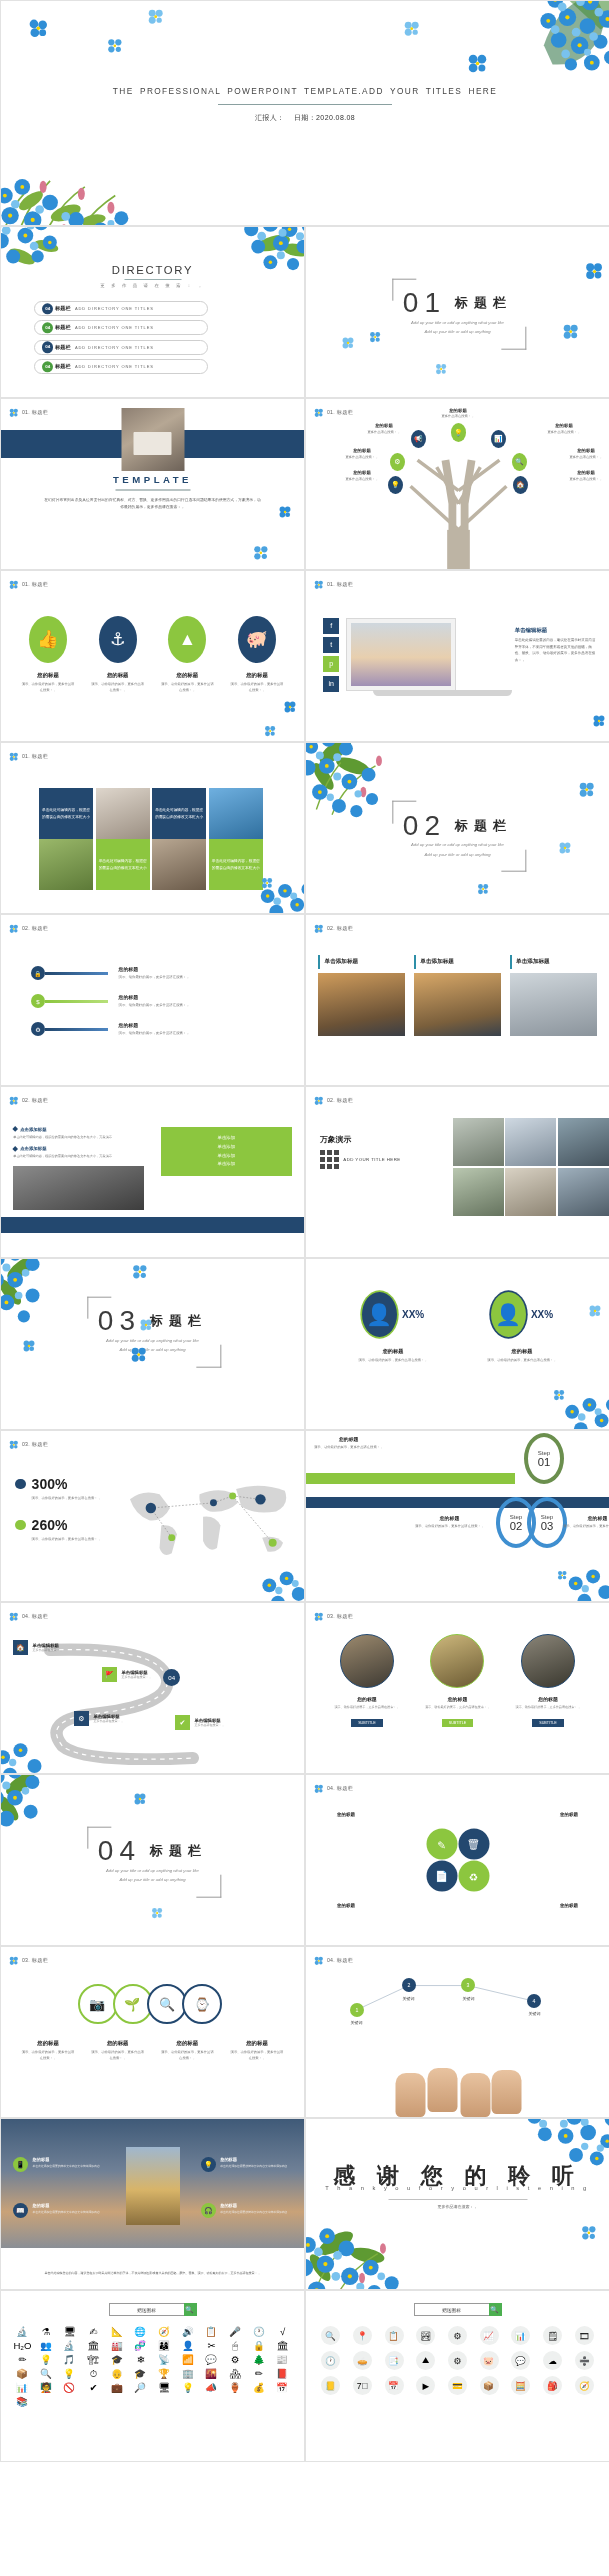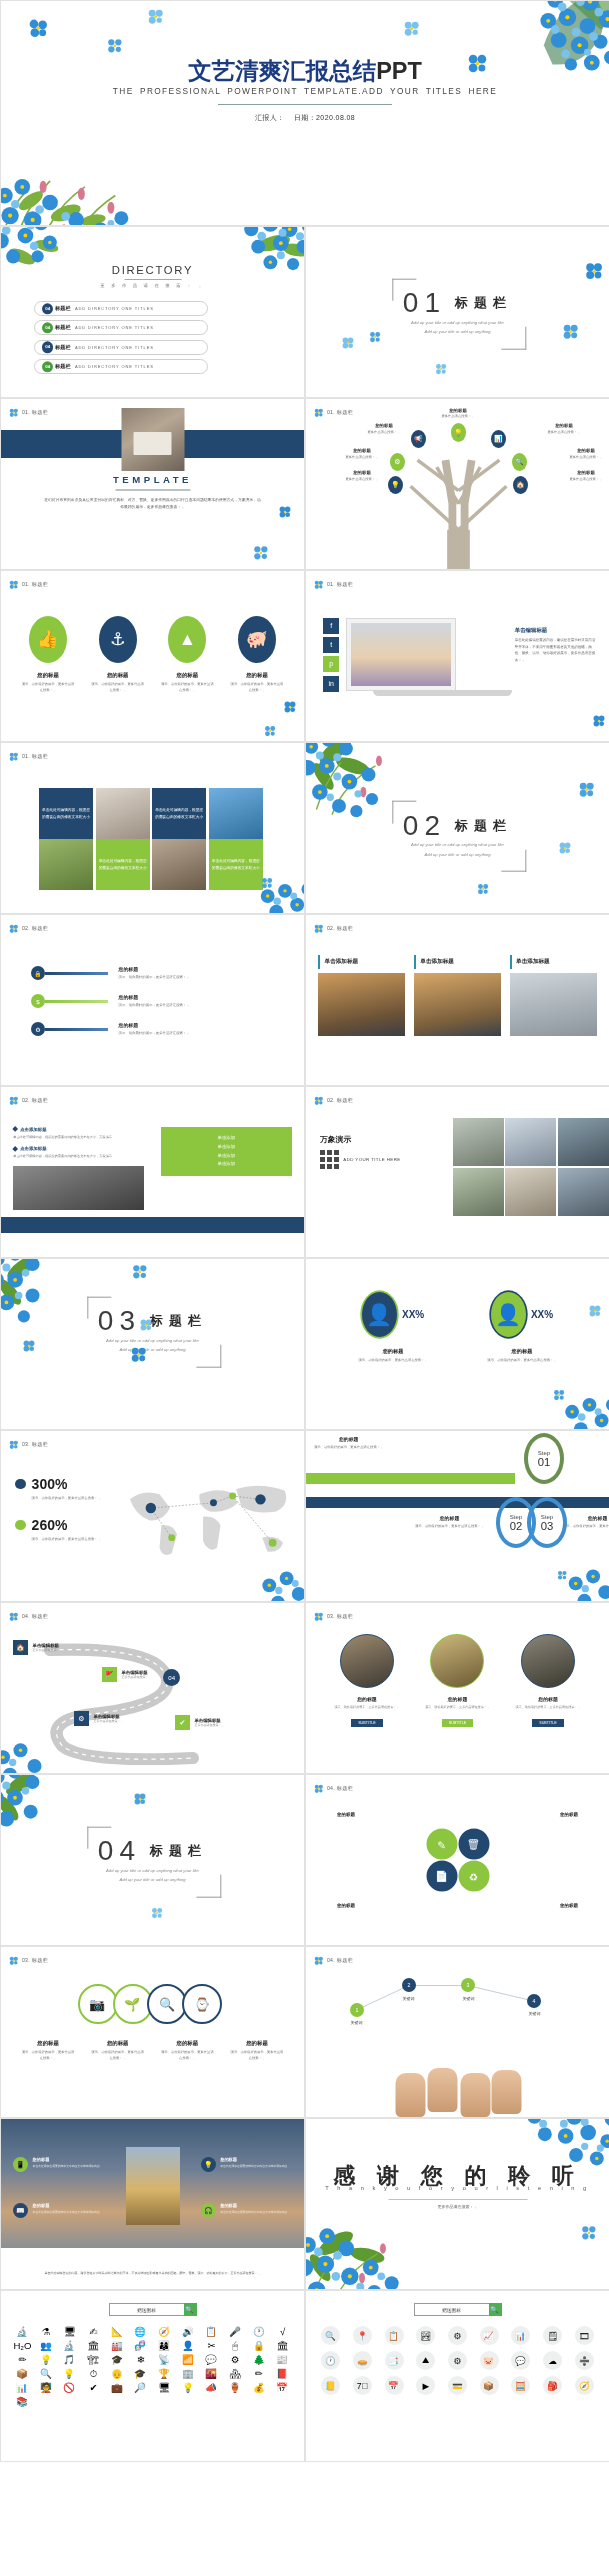--- a/index.html
+++ b/index.html
@@ -426,23 +426,20 @@
           <g fill="#2f8ed6">
             <circle cx="7" cy="7" r="5"></circle>
             <circle cx="17" cy="7" r="5"></circle>
             <circle cx="7" cy="17" r="5"></circle>
             <circle cx="17" cy="17" r="4"></circle>
           </g>
           <circle cx="12" cy="12" r="2" fill="#f5d400"></circle>
         </svg>
     </div>
 
-    <div class="big-title">
-      <span>文艺清爽汇报总结</span><span class="ppt">PPT</span>
-    </div>
     <div class="sub-title">THE PROFESSIONAL POWERPOINT TEMPLATE.ADD YOUR TITLES HERE</div>
     <div class="title-rule"></div>
     <div class="title-meta">
       <span>汇报人：</span>&nbsp;&nbsp;&nbsp;
       <span>日期：</span><span>2020.08.08</span>
     </div>
   </div>
 
   <div class="row">
     <div class="slide half">

